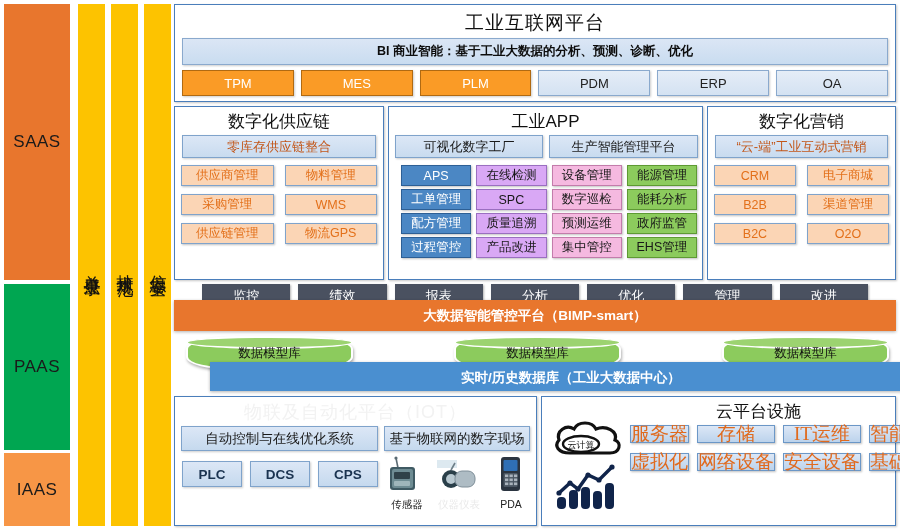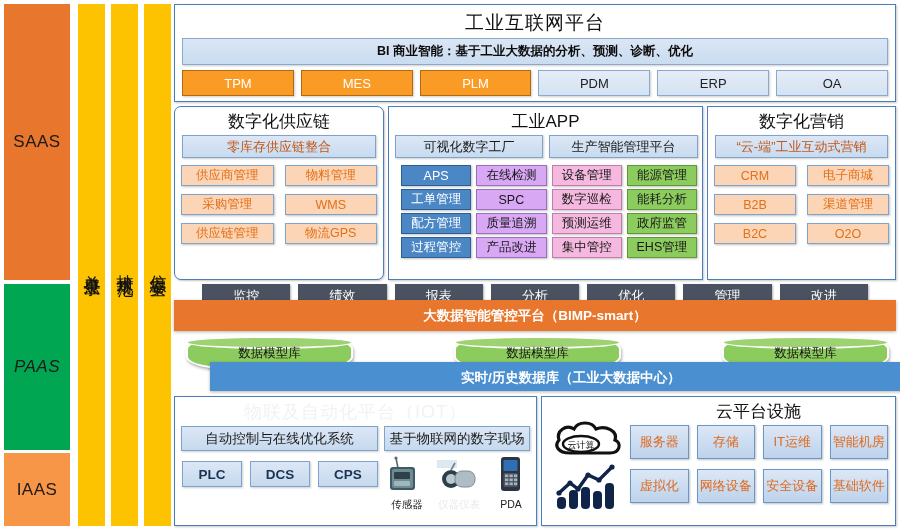--- a/index.html
+++ b/index.html
@@ -10,21 +10,21 @@
   }
   #root{position:relative;width:900px;height:530px;}
 
   
   .layer{
     position:absolute;left:4px;width:66px;
     display:flex;align-items:center;justify-content:center;
     font-size:17px;color:#1a1a1a;letter-spacing:.5px;
   }
   .layer-saas{top:4px;height:276px;background:#e8762d;}
-  .layer-paas{top:284px;height:166px;background:#00a651;font-style:italic;}
+  .layer-paas{top:284px;height:166px;background:#00a651;}
   .layer-iaas{top:453px;height:73px;background:#f79646;}
 
   
   .vstrip{
     position:absolute;top:4px;height:522px;width:27px;
     background:#fdc300;
     display:flex;align-items:center;justify-content:center;
   }
   .vstrip span{
     writing-mode:vertical-rl;text-orientation:upright;
@@ -64,21 +64,21 @@
   .top-row .cell{
     flex:1;display:flex;align-items:center;justify-content:center;
     font-size:13px;box-sizing:border-box;
     border:1px solid #8aa9cd;
     box-shadow:1px 1px 2px rgba(0,0,0,.2);
   }
   .cell.on{background:#fa9b26;color:#fff;border-color:#b06a12;}
   .cell.off{background:linear-gradient(#e5edf7,#d4e2f2);color:#222;}
 
   
-  #p-sc{left:2px;top:106px;width:210px;height:174px;border-radius:7px;}
+  #p-sc{left:2px;top:106px;width:210px;height:174px;}
   #p-app{left:216px;top:106px;width:315px;height:174px;}
   #p-mk{left:535px;top:106px;width:189px;height:174px;}
   .sub-title{text-align:center;font-size:17px;color:#111;padding-top:3px;}
 
   .wide{
     position:absolute;height:23px;
     background:linear-gradient(#dce7f6,#c8dbef);
     border:1px solid #7fa3cb;box-sizing:border-box;
     display:flex;align-items:center;justify-content:center;
     color:#c2571a;font-size:13px;
@@ -177,26 +177,27 @@
   .dev .lbl.faded{color:#e9e9e9;}
 
   
   .cl-title{position:absolute;left:80px;right:0;top:3px;text-align:center;
             font-size:17px;color:#111;}
   .cl-grid{
     position:absolute;left:88px;right:7px;top:28px;
     display:grid;grid-template-columns:1fr 1fr 1fr 1fr;gap:10px 8px;
   }
   .cl-chip{
-    height:34px;background:linear-gradient(#dce7f6,#bcd3ec);
+    height:18px;background:linear-gradient(#dce7f6,#bcd3ec);
     border:1.5px solid #6b97c7;box-sizing:border-box;
     display:flex;align-items:center;justify-content:center;
-    font-size:13px;color:#e06a1e;
+    font-size:19px;color:#e06a1e;
     box-shadow:1px 1px 2px rgba(0,0,0,.25);
     white-space:nowrap;
+    font-family:Liberation Serif, serif;
   }
   .icon-cloud{position:absolute;left:8px;top:22px;width:78px;height:40px;}
   .icon-chart{position:absolute;left:12px;top:66px;width:70px;height:48px;}
 </style>
 </head>
 <body>
 
 <div id="root">
 
   <div class="layer layer-saas">

